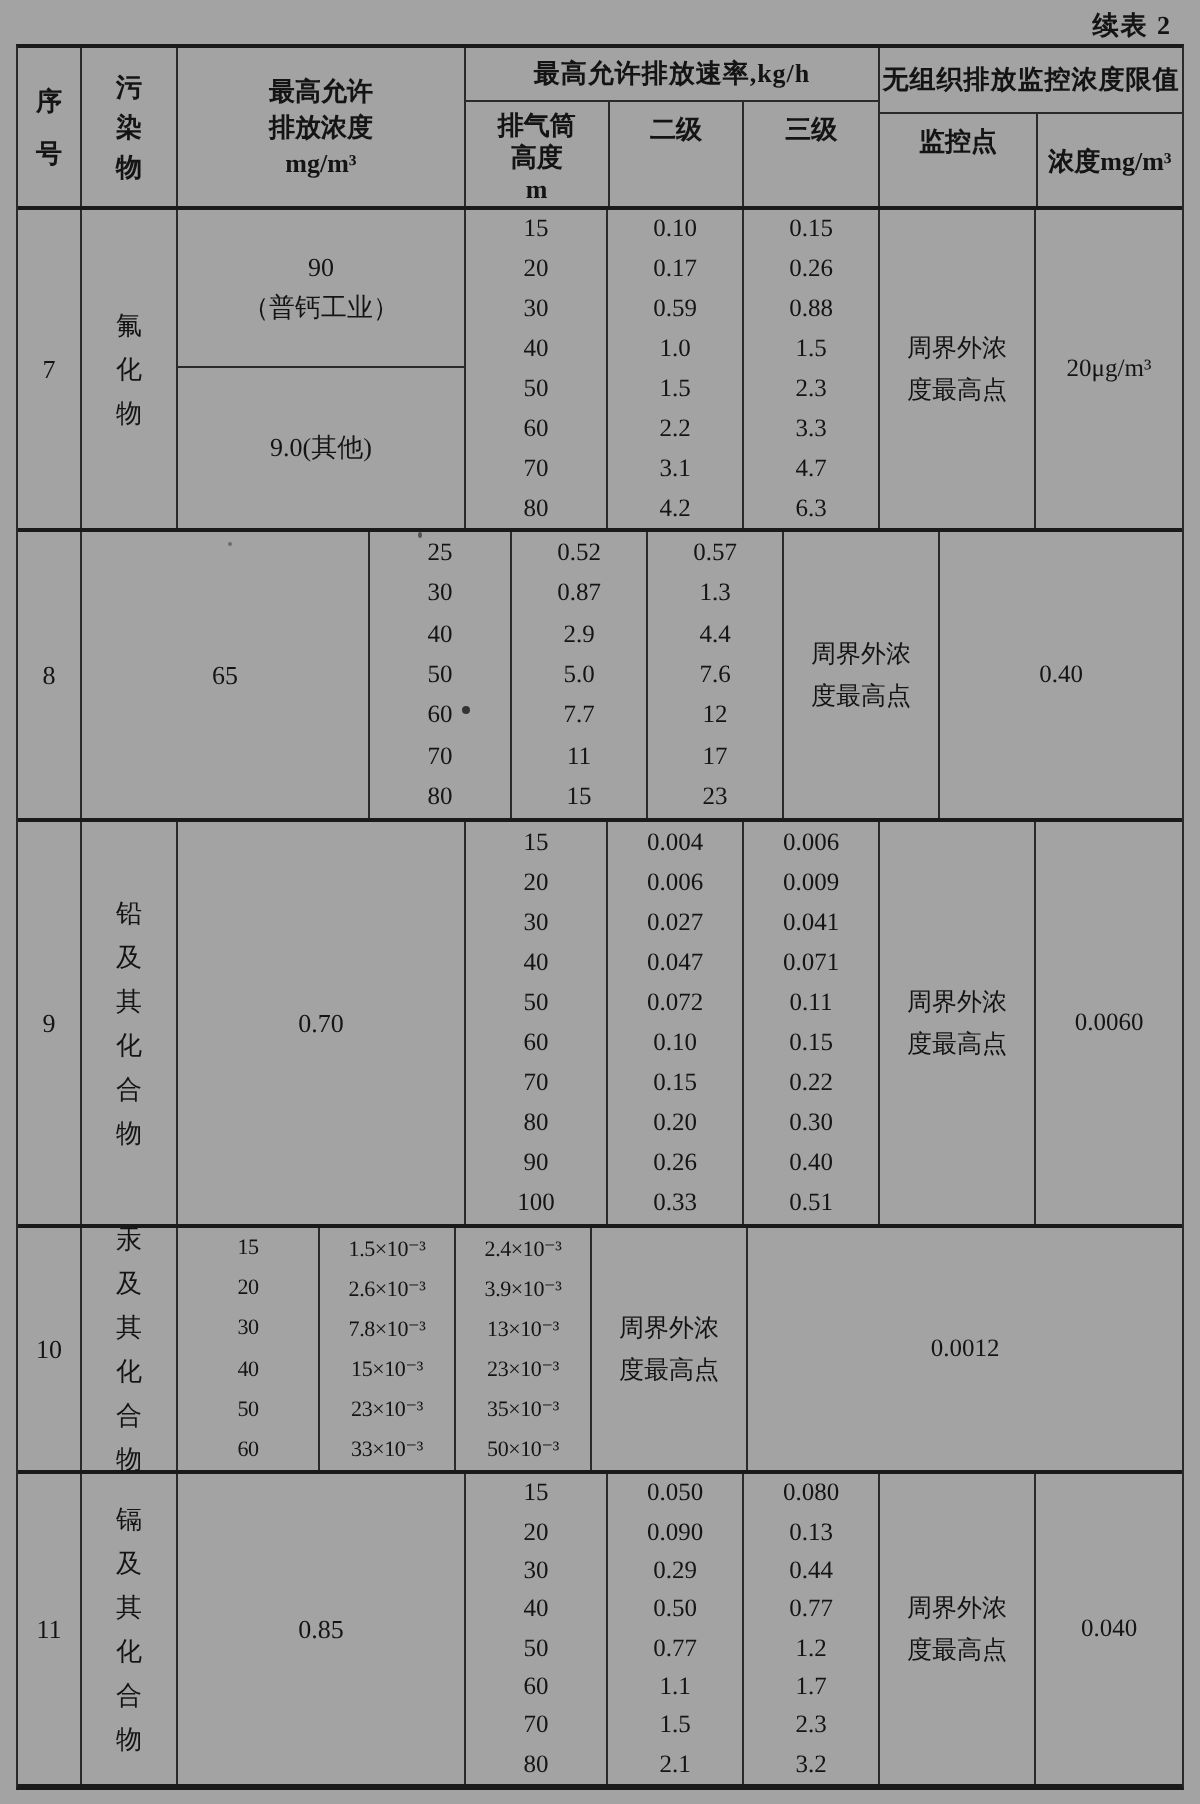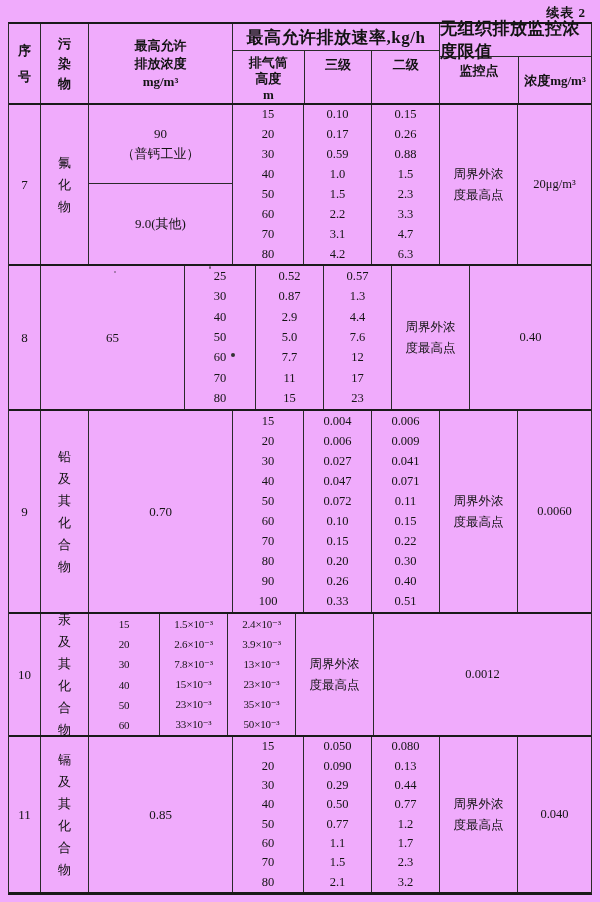--- a/index.html
+++ b/index.html
@@ -1,19 +1,19 @@
 <!DOCTYPE html>
 <html><head>
 <meta charset="utf-8">
 <style>
   html,body{margin:0;padding:0;}
   .page{
     position:relative;
     width:600px;height:902px;
-    background:#f0abfc;
+    background:#a3a3a3;
     font-family:"Liberation Serif","DejaVu Serif",serif;
     color:#141414;
     overflow:hidden;
   }
   .cont-label{
     position:absolute;top:4px;right:14px;
     font-size:13px;font-weight:bold;letter-spacing:1px;
   }
   .table{
     position:absolute;left:8px;top:22px;width:584px;
@@ -36,21 +36,21 @@
          font-weight:bold;font-size:13px;}
   .v{white-space:pre-line;}
   .hc1{line-height:26px;}
   .hc2{line-height:20px;}
   .hc3{line-height:18px;}
   .hgroup{display:flex;flex-direction:column;}
   .hg-rate{width:207px;}
   .hg-fug{flex:1;}
   .htop{height:33px;box-sizing:border-box;border-bottom:1.5px solid #2a2a2a;
         display:flex;align-items:center;justify-content:center;
-        font-weight:bold;font-size:17px;letter-spacing:0.5px;}
+        font-weight:bold;font-size:13px;letter-spacing:0.5px;}
   .hsub{flex:1;display:flex;}
   .hsub .col{display:flex;justify-content:center;font-weight:bold;font-size:13px;}
   .hsub .top-al{align-items:flex-start;padding-top:5px;box-sizing:border-box;}
   .hc4{line-height:16px;text-align:center;padding-top:4px;}
   .hc8{flex-direction:row;align-items:center;justify-content:space-between;
        padding:5px 0 3px 0;box-sizing:border-box;}
 
   
   .sec{display:flex;box-sizing:border-box;}
   .sec + .sec{border-top:2px solid #1a1a1a;}
@@ -87,22 +87,22 @@
 物</div>
       <div class="col c3 hcell hc3 v">最高允许
 排放浓度
 mg/m³</div>
       <div class="col hgroup hg-rate">
         <div class="htop">最高允许排放速率,kg/h</div>
         <div class="hsub">
           <div class="col c4 hc4 v">排气筒
 高度
 m</div>
+          <div class="col c5 top-al">二级</div>
           <div class="col c6 top-al">三级</div>
-          <div class="col c5 top-al">二级</div>
         </div>
       </div>
       <div class="col hgroup hg-fug">
         <div class="htop">无组织排放监控浓度限值</div>
         <div class="hsub">
           <div class="col c7 top-al">监控点</div>
           <div class="col c8 hc8">
             <span>浓度</span>
             <span>mg/m³</span>
           </div>

